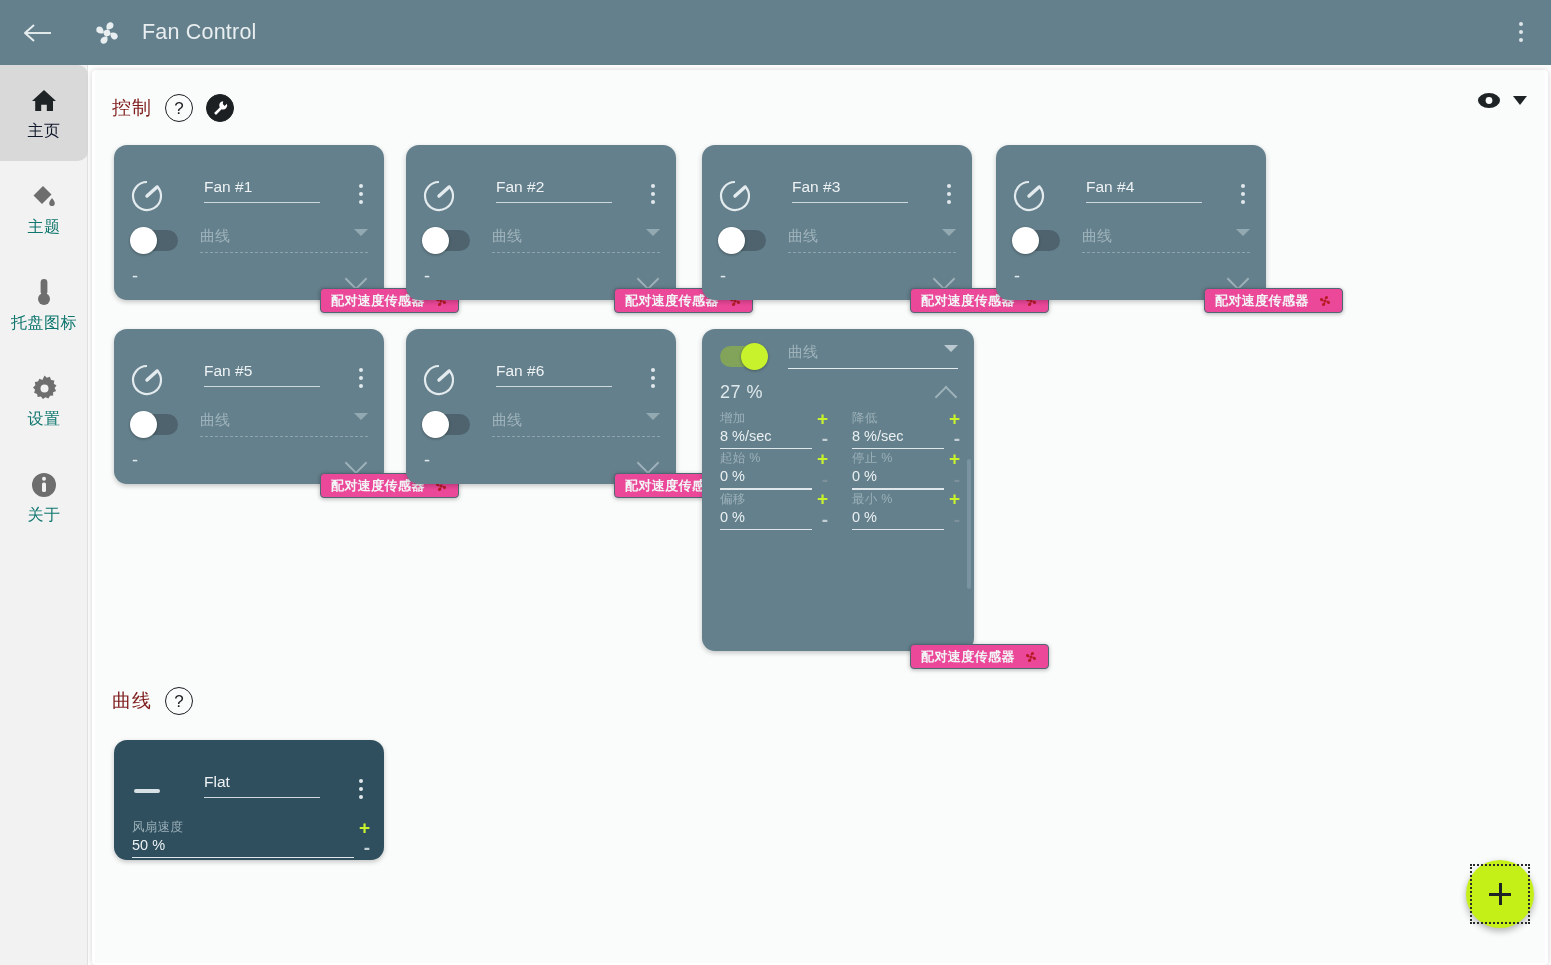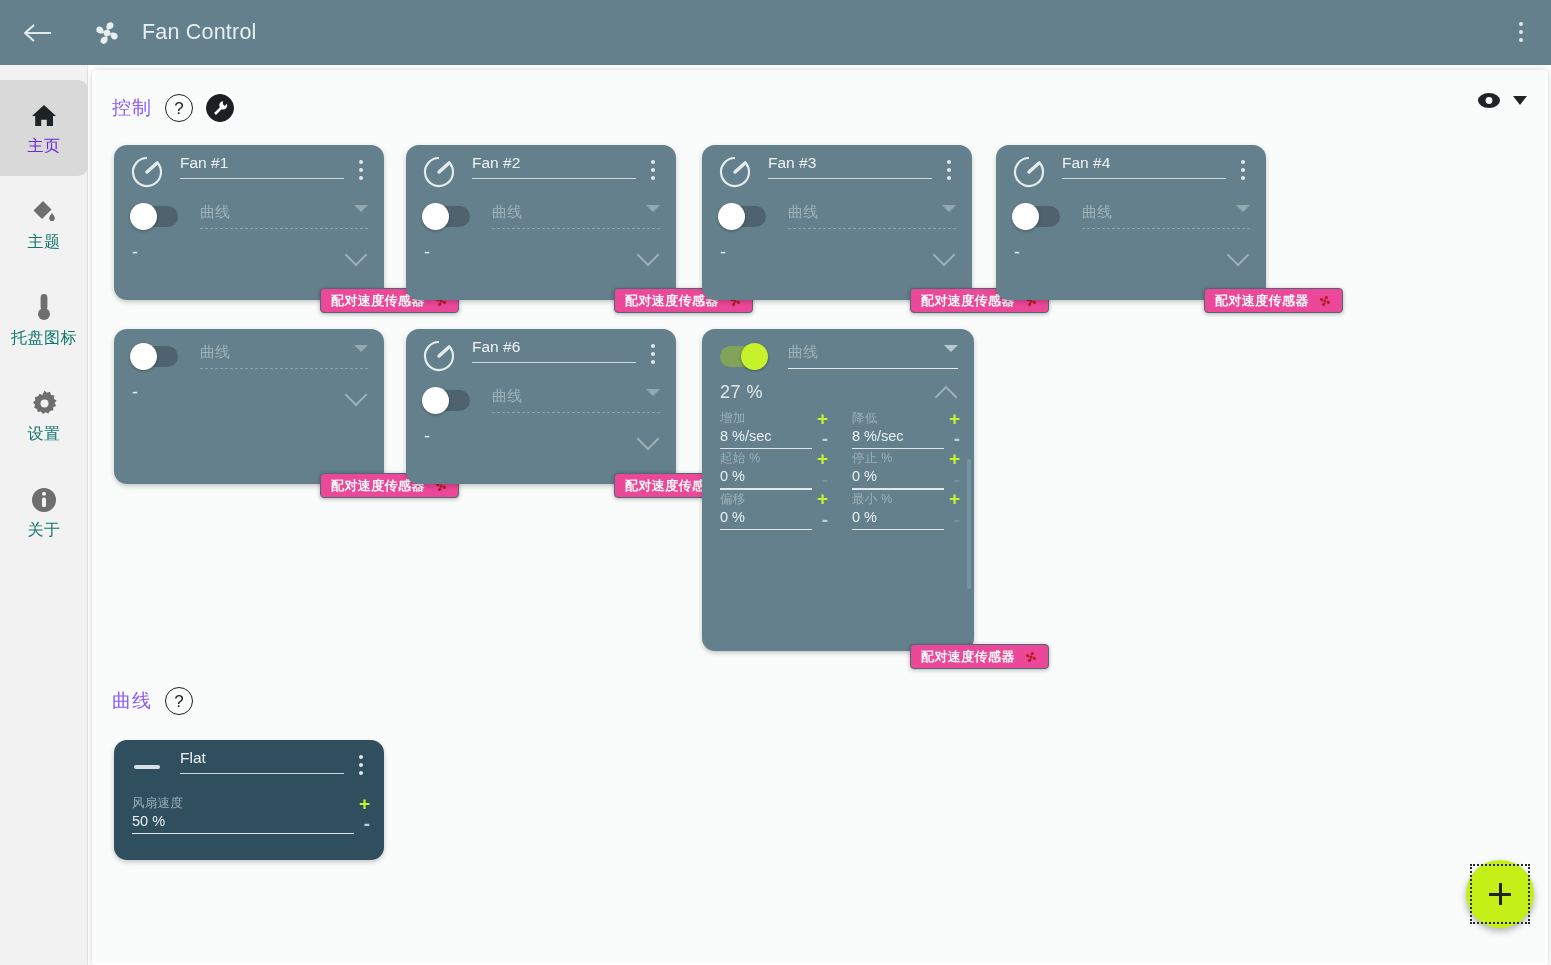--- a/index.html
+++ b/index.html
@@ -44,22 +44,21 @@
   }
   .side-item {
     position: relative; width: 88px; height: 96px;
     display: flex; flex-direction: column; align-items: center; justify-content: center;
     gap: 7px; cursor: pointer; color: #0f766e;
   }
   .side-item.active {
     background: #d9d9d9;
     border-top-right-radius: 10px;
     border-bottom-right-radius: 10px;
-    color: #6d28d9;
-    margin-top: 15px;
+    color: #0f172a;
   }
   .side-item .si-label { font-size: 16px; letter-spacing: .5px; }
   .side-item .si-icon { height: 30px; display:flex; align-items:flex-end; }
 
   
   .content {
     position: absolute; top: 70px; left: 95px;
     width: 1450px; height: 893px;
     background: #fafbfb;
     border-radius: 4px 4px 0 0;
@@ -67,21 +66,21 @@
   }
   .content-shadow {
     position:absolute; top:70px; left:92px; width:1456px; height:895px;
     box-shadow: 0 0 6px rgba(0,0,0,.18);
     border-radius:4px; pointer-events:none;
   }
 
   .section-head {
     position: absolute; display: flex; align-items: center; gap: 13px;
   }
-  .section-title { font-size: 19px; color: #8b5cf6; letter-spacing: 1px; }
+  .section-title { font-size: 19px; color: #7f1d1d; letter-spacing: 1px; }
   .circ-btn {
     width: 28px; height: 28px; border-radius: 50%;
     border: 1.8px solid #1c2023;
     display: flex; align-items: center; justify-content: center;
     cursor: pointer; background: transparent;
   }
   .circ-btn.solid { background:#1c2023; border-color:#1c2023; }
   .circ-btn .qm { font-size: 17px; color: #1c2023; font-weight: 400; line-height: 1; }
 
   .eye-group {
@@ -89,21 +88,21 @@
     display: flex; align-items: center; gap: 12px; cursor: pointer;
   }
 
   
   .card {
     position: absolute;
     background: #64808c;
     border-radius: 13px;
     box-shadow: 0 2px 5px rgba(0,0,0,.22);
   }
-  .card-row1 { display: flex; align-items: flex-start; padding: 8px 12px 0 16px; }
+  .card-row1 { display: flex; align-items: flex-start; padding: 32px 12px 0 16px; gap: 24px; }
   .gauge { width: 34px; height: 34px; flex: none; margin-top: 2px; }
   .name-wrap { flex: 1; margin-left: 16px; margin-right: 6px; }
   .name-val {
     font-size: 15.5px; color: #eef2f4; line-height: 1.28;
     padding-bottom: 5px; min-height: 21px; white-space: pre-line;
   }
   .name-underline { height: 1.3px; background: #cfd9dd; width: 100%; }
   .dots3 {
     width: 22px; height: 30px; flex:none;
     display: flex; flex-direction: column; align-items: center; justify-content: center;
@@ -513,20 +512,39 @@
             <circle cx="17" cy="17" r="3.3"></circle>
         <path d="M17 13.8c-1.5-3.6 0-7.5 3.3-7.5 2.7 0 4 2.6 2.6 5-1 1.7-3.4 2.4-5.9 2.5z"></path>
         <path d="M20.2 17c3.6-1.5 7.5 0 7.5 3.3 0 2.7-2.6 4-5 2.6-1.7-1-2.4-3.4-2.5-5.9z"></path>
         <path d="M17 20.2c1.5 3.6 0 7.5-3.3 7.5-2.7 0-4-2.6-2.6-5 1-1.7 3.4-2.4 5.9-2.5z"></path>
         <path d="M13.8 17c-3.6 1.5-7.5 0-7.5-3.3 0-2.7 2.6-4 5-2.6 1.7 1 2.4 3.4 2.5 5.9z"></path>
           </g>
       </svg>
     </div>
 
     <div class="card" style="left:19px; top:259px; width:270px; height:155px;">
+      <div class="card-row1">
+        <span class="gauge">
+          <svg width="34" height="34" viewBox="0 0 34 34">
+              <g fill="none" stroke="#e4ebee" stroke-width="2.2">
+            <path d="M17 3a14 14 0 1 0 9.9 4.1"></path>
+              </g>
+            <path d="M17 17 L27 8" stroke="#e4ebee" stroke-width="3.4" stroke-linecap="round"></path>
+            </svg>
+        </span>
+        <div class="name-wrap">
+          <div class="name-val">Fan #5</div>
+          <div class="name-underline"></div>
+        </div>
+        <div class="dots3">
+            <i></i>
+            <i></i>
+            <i></i>
+          </div>
+      </div>
       <div class="card-row2">
         <div class="toggle">
             <span class="knob"></span>
           </div>
         <div class="sel-wrap">
           <div class="sel-val">曲线</div>
           <div class="sel-line-dashed"></div>
           <span class="caret-down"></span>
         </div>
       </div>

